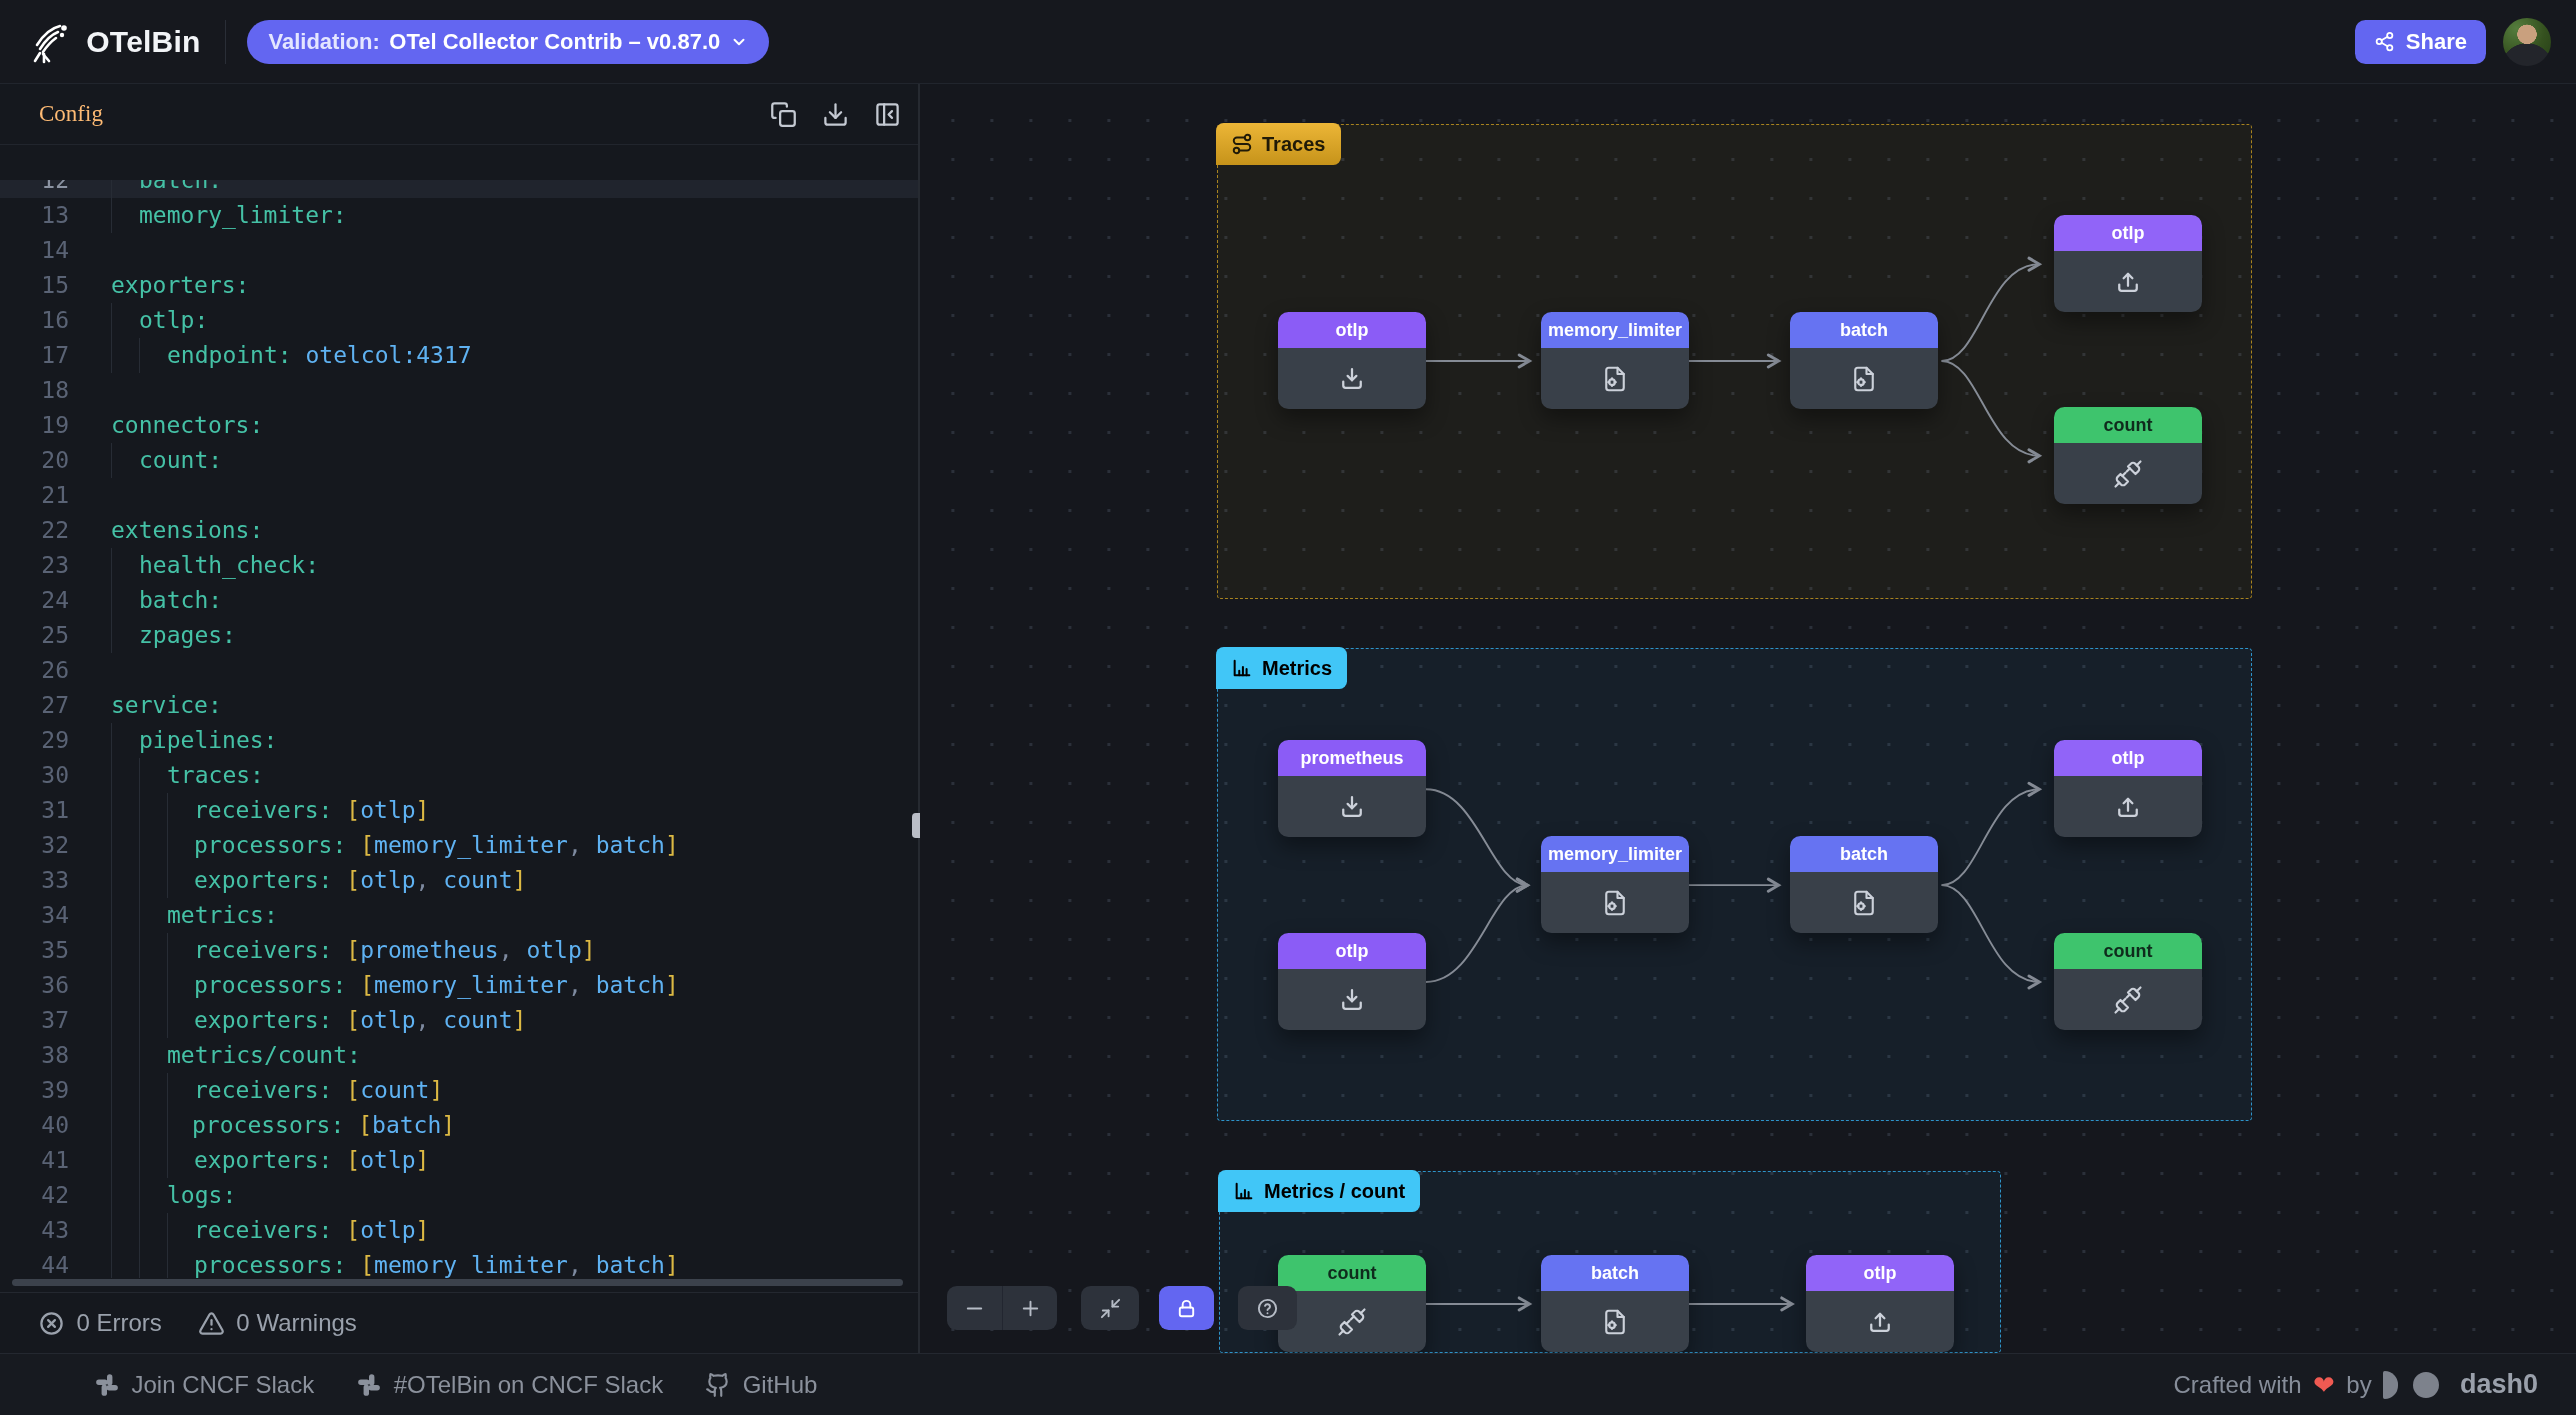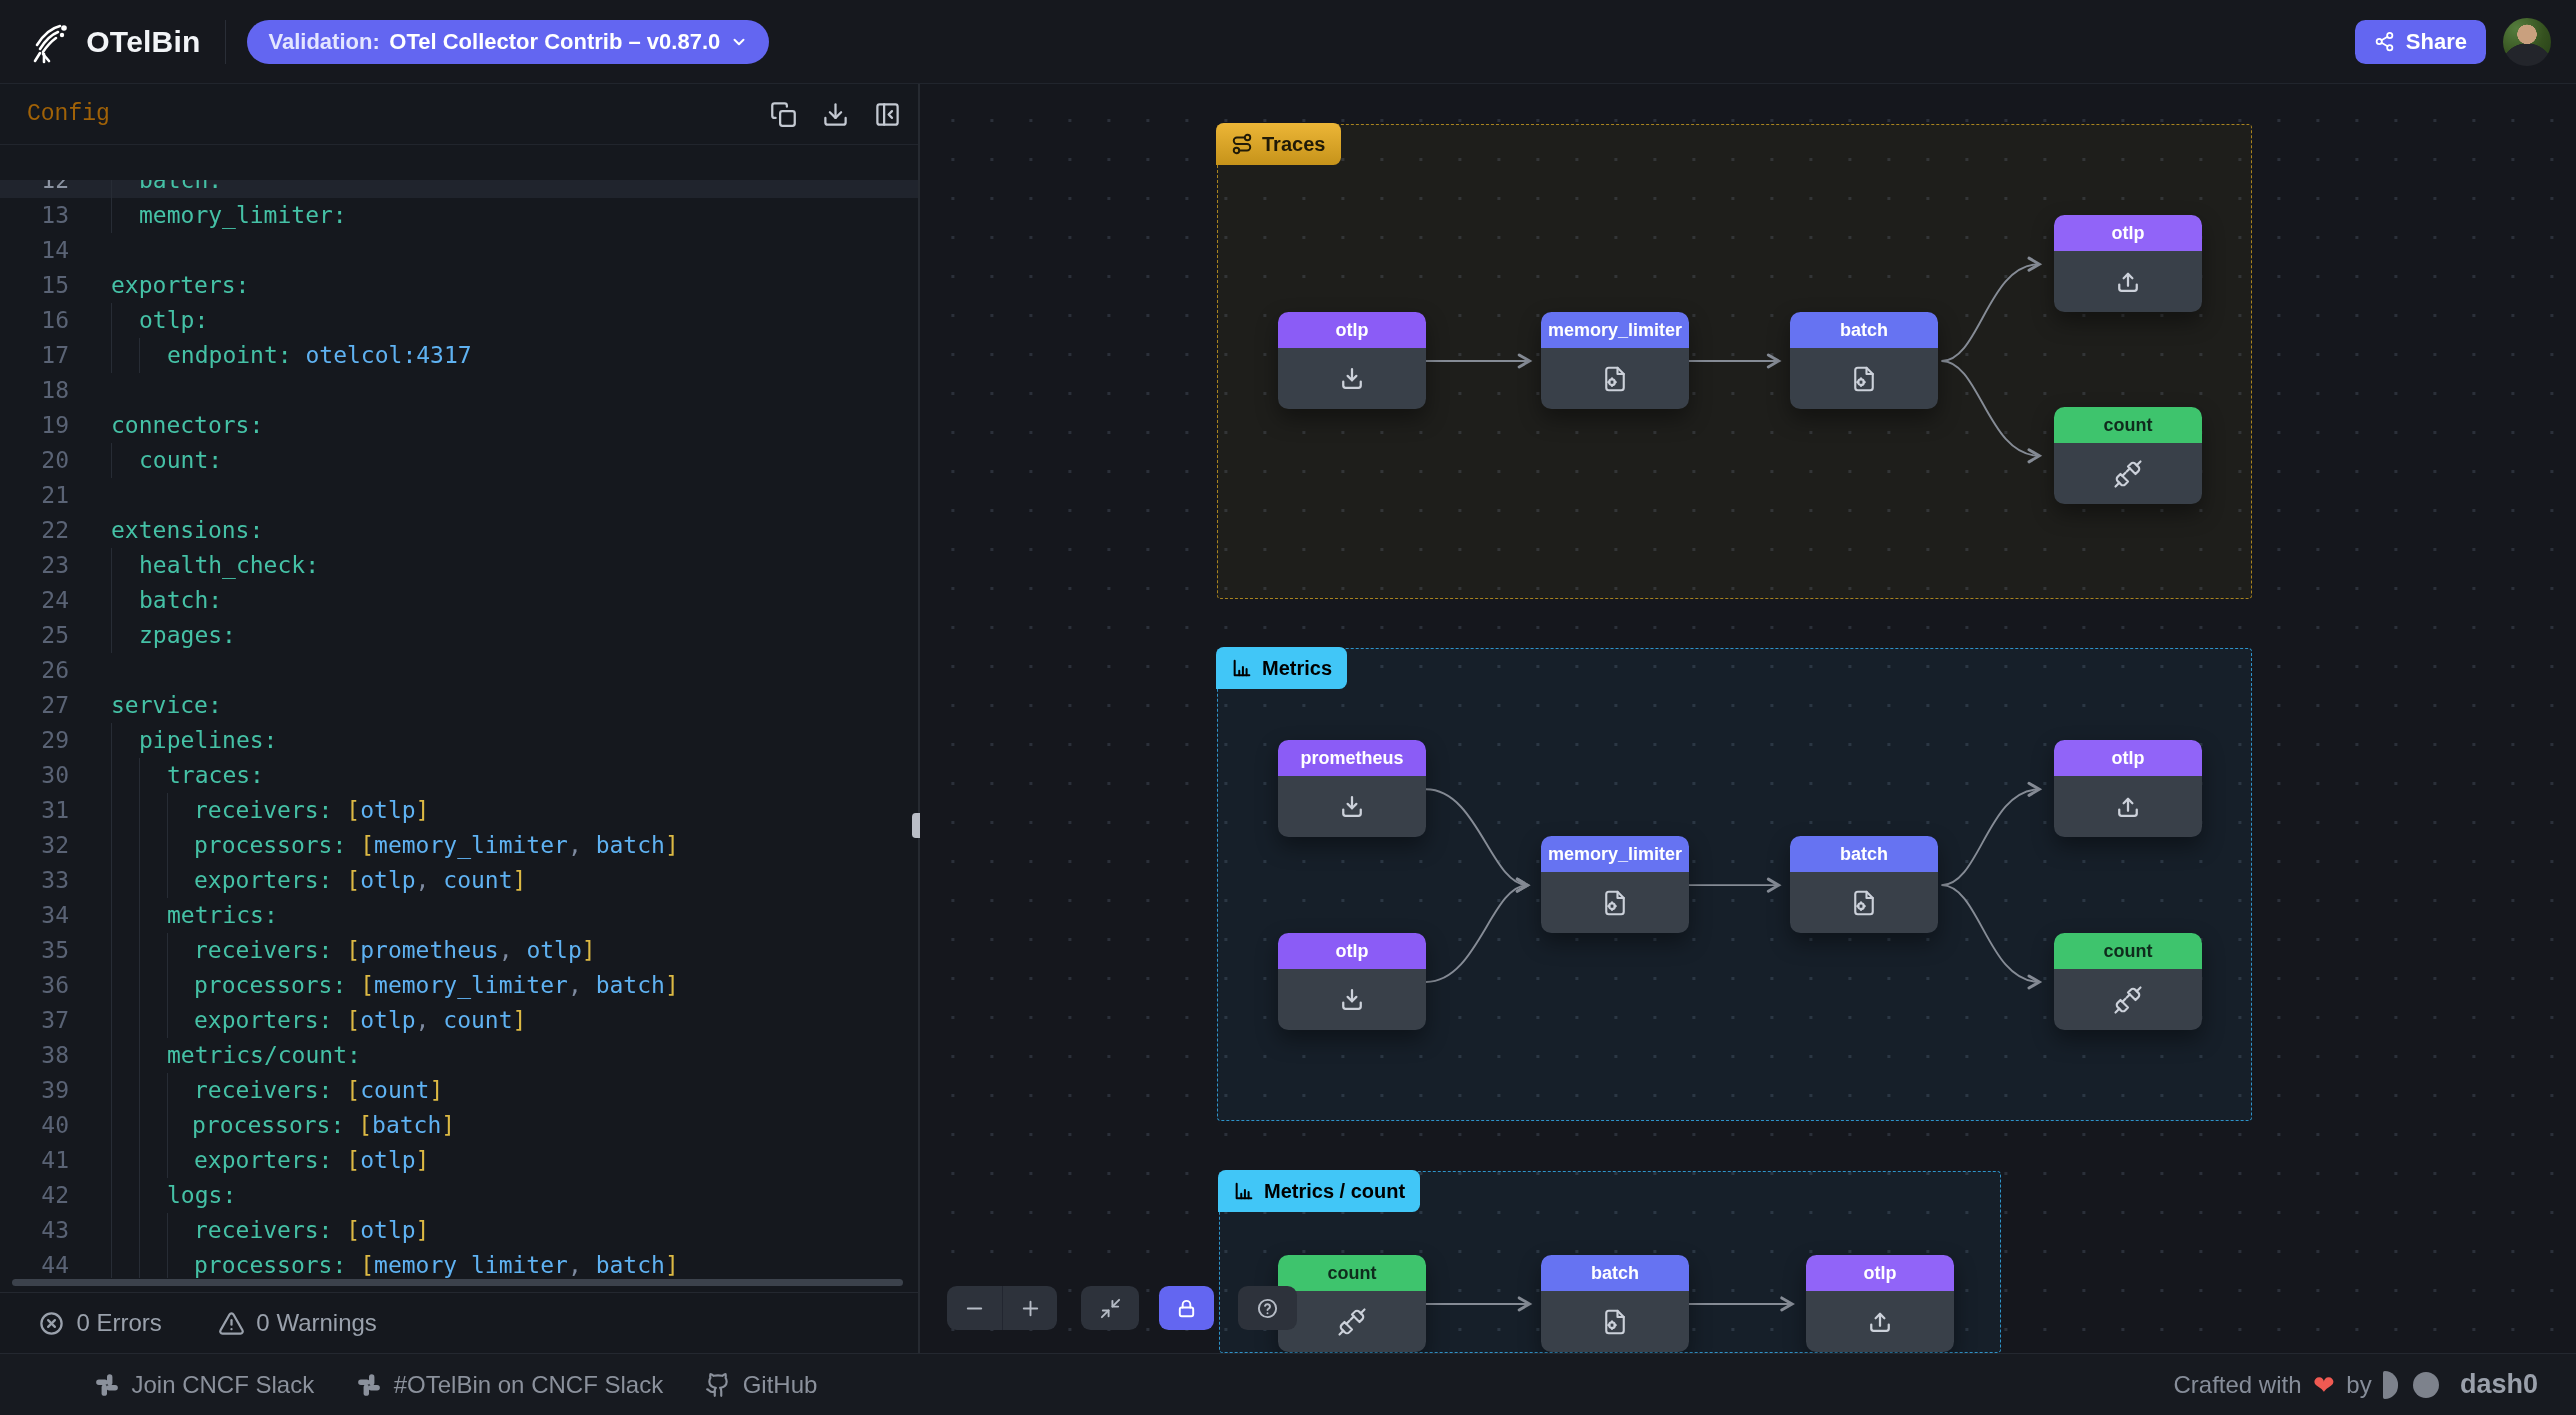--- a/index.html
+++ b/index.html
@@ -28,22 +28,22 @@
               radial-gradient(circle at 50% 34%, #c9a07e 0 24%, rgba(0,0,0,0) 25%),
               radial-gradient(circle at 50% 108%, #23252b 0 46%, rgba(0,0,0,0) 47%),
               radial-gradient(circle at 28% 22%, #557d3d, #35511f 55%, #243c16);
             cursor:pointer; }
 
   
   #editor-panel { position:absolute; left:0; top:84px; width:918px; height:1269px;
                   background:#15181e; overflow:hidden; }
   .panel-head { position:absolute; left:0; top:0; right:0; height:61px;
                 border-bottom:1px solid #21252d; display:flex; align-items:center; }
-  .panel-title { color:#a16207; font-size:23px; font-family:Liberation Mono, monospace;
-                 margin-left:27px; }
+  .panel-title { color:#fdba74; font-size:23px; font-family:Liberation Serif, serif;
+                 margin-left:39px; }
   .panel-actions { margin-left:auto; display:flex; align-items:center; gap:21px; margin-right:15.3px; }
   .icon-btn { width:31px; height:31px; color:#c4c9d2; cursor:pointer; display:flex;
               align-items:center; justify-content:center; }
   .icon-btn svg { width:27px; height:27px; }
 
   #code-wrap { position:absolute; left:0; top:61px; right:0; bottom:75px; overflow:hidden;margin-top:35px; }
   #code-lines { position:absolute; left:0; top:-17px; right:0;
                 font-family:"DejaVu Sans Mono", monospace; font-size:23px; }
   .row { position:relative; height:35px; line-height:35px; white-space:pre; }
   .row.active { background:#20242d; }
@@ -54,21 +54,21 @@
   .k { color:var(--code-key,#45c1a6); }
   .v { color:var(--code-value,#5fb2f2); }
   .b { color:var(--code-bracket,#dcb944); }
   .p { color:var(--code-punct,#7e8aa0); }
 
   .hscroll { position:absolute; left:11.5px; right:15.3px; bottom:67px; height:6.7px;
              background:#3c424c; border-radius:3.8px; cursor:pointer; }
 
   .statusbar { position:absolute; left:0; right:0; bottom:0; height:61px;
                border-top:1px solid #242830; display:flex; align-items:center;
-               gap:56px; padding-left:38px; background:#15181e; }
+               gap:36px; padding-left:38px; background:#15181e; }
   .status-item { display:flex; align-items:center; gap:11.5px; color:#9aa1ac; font-size:24px; }
   .status-item svg { width:27px; height:27px; }
 
   
   #split { position:absolute; left:918px; top:84px; width:1.9px; height:1269px; background:#262a31; }
   #split-handle { position:absolute; left:912px; top:813px; width:11.5px; height:25px;
                   background:#b9bdc6; border-radius:3.8px; cursor:col-resize; }
 
   
   #diagram { position:absolute; left:920px; top:84px; width:1656px; height:1269px;

